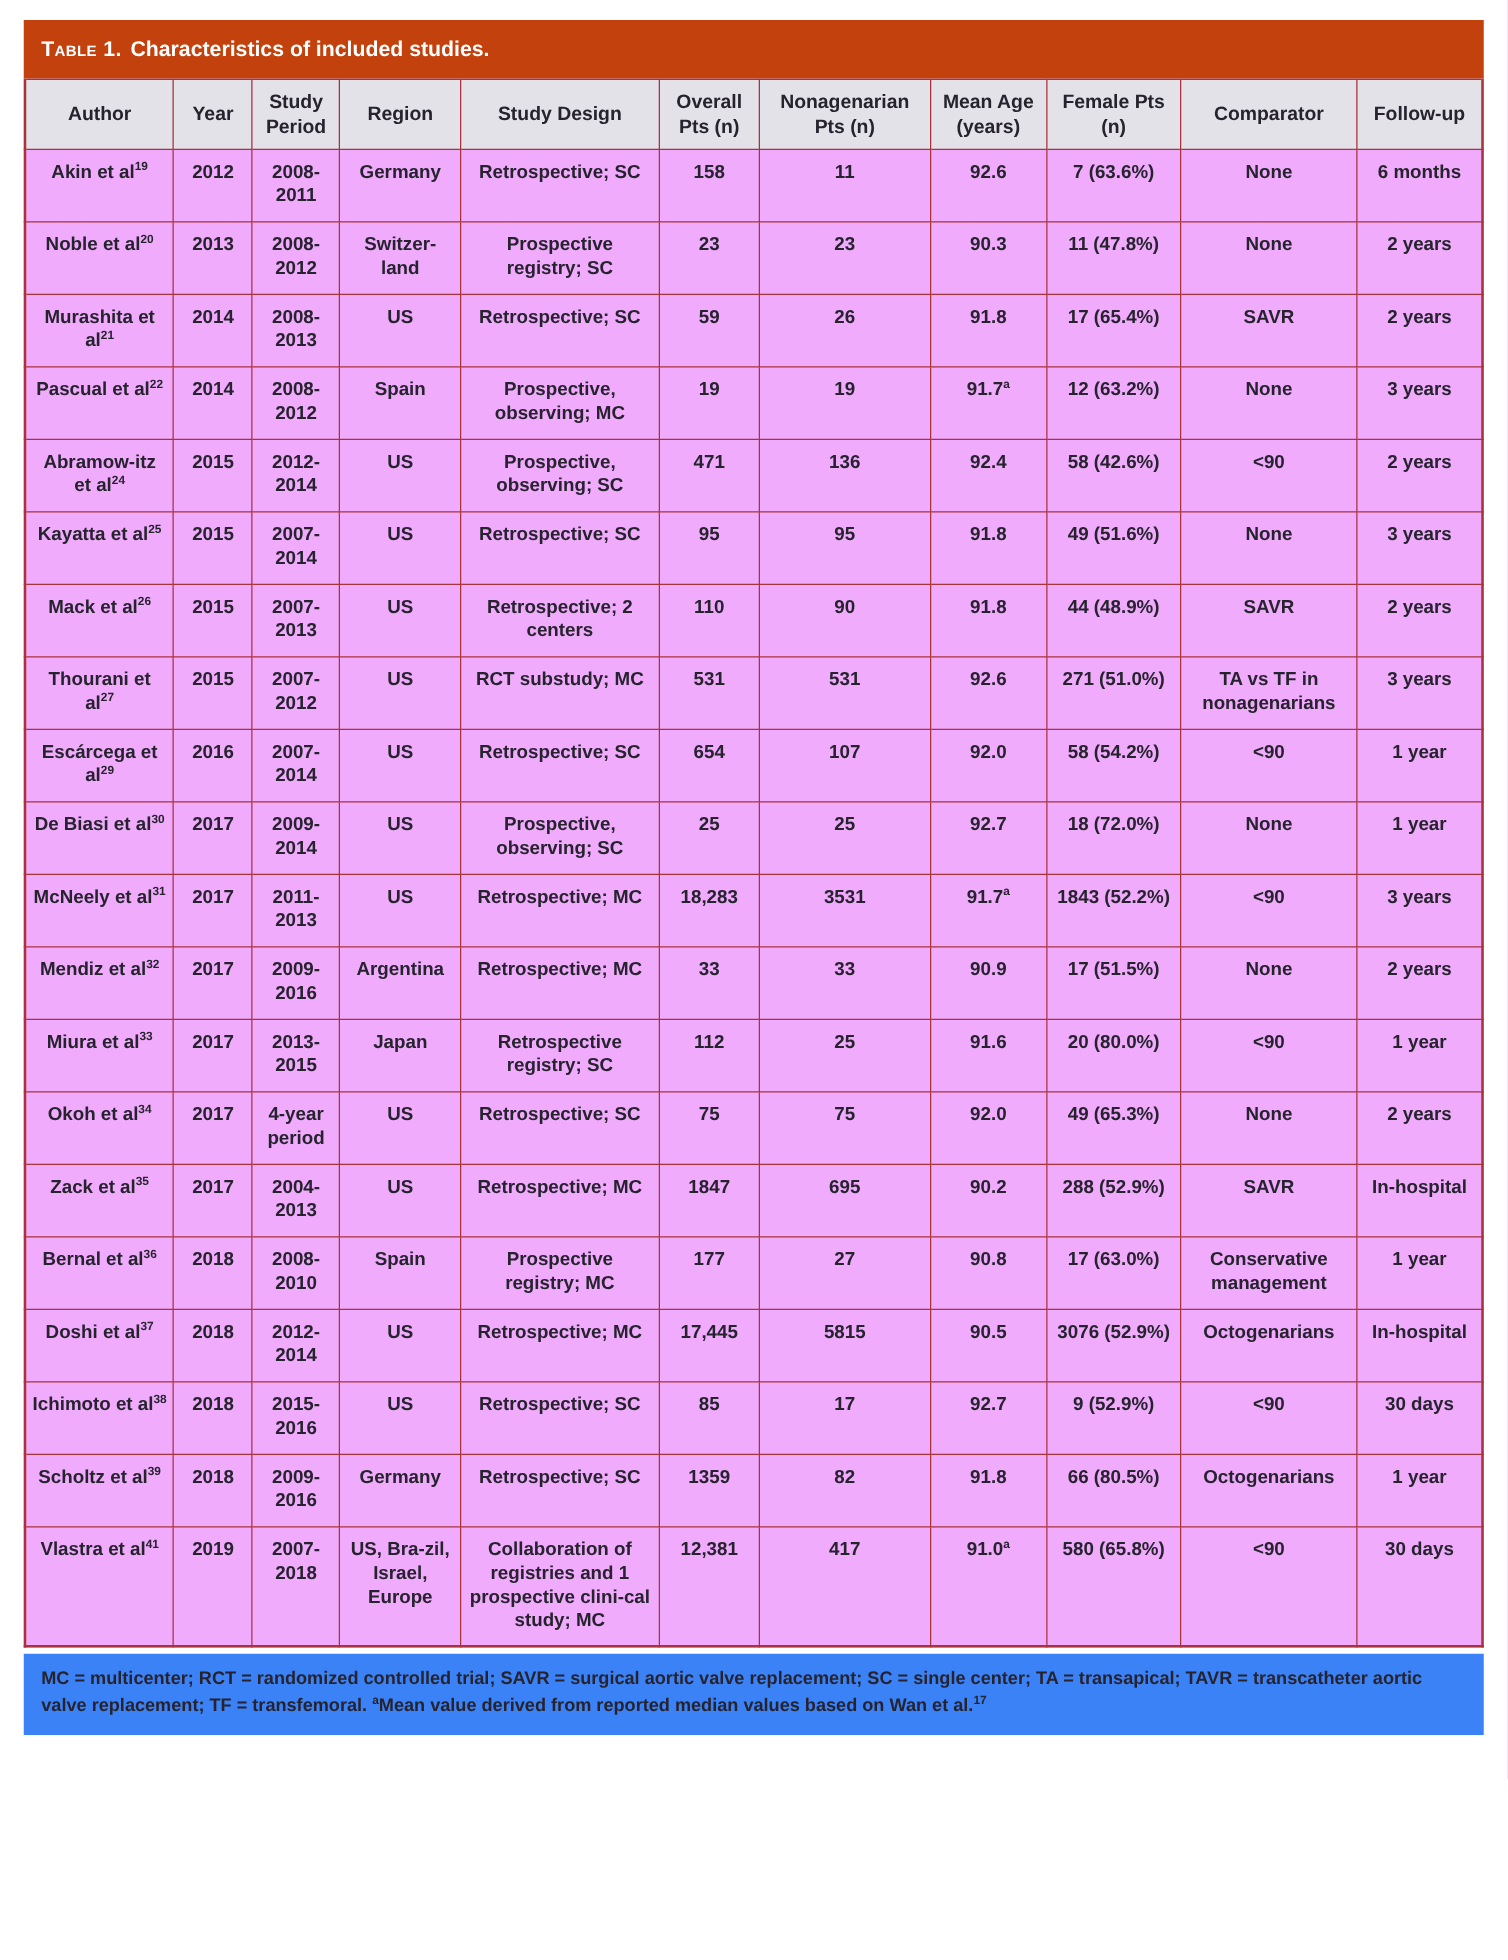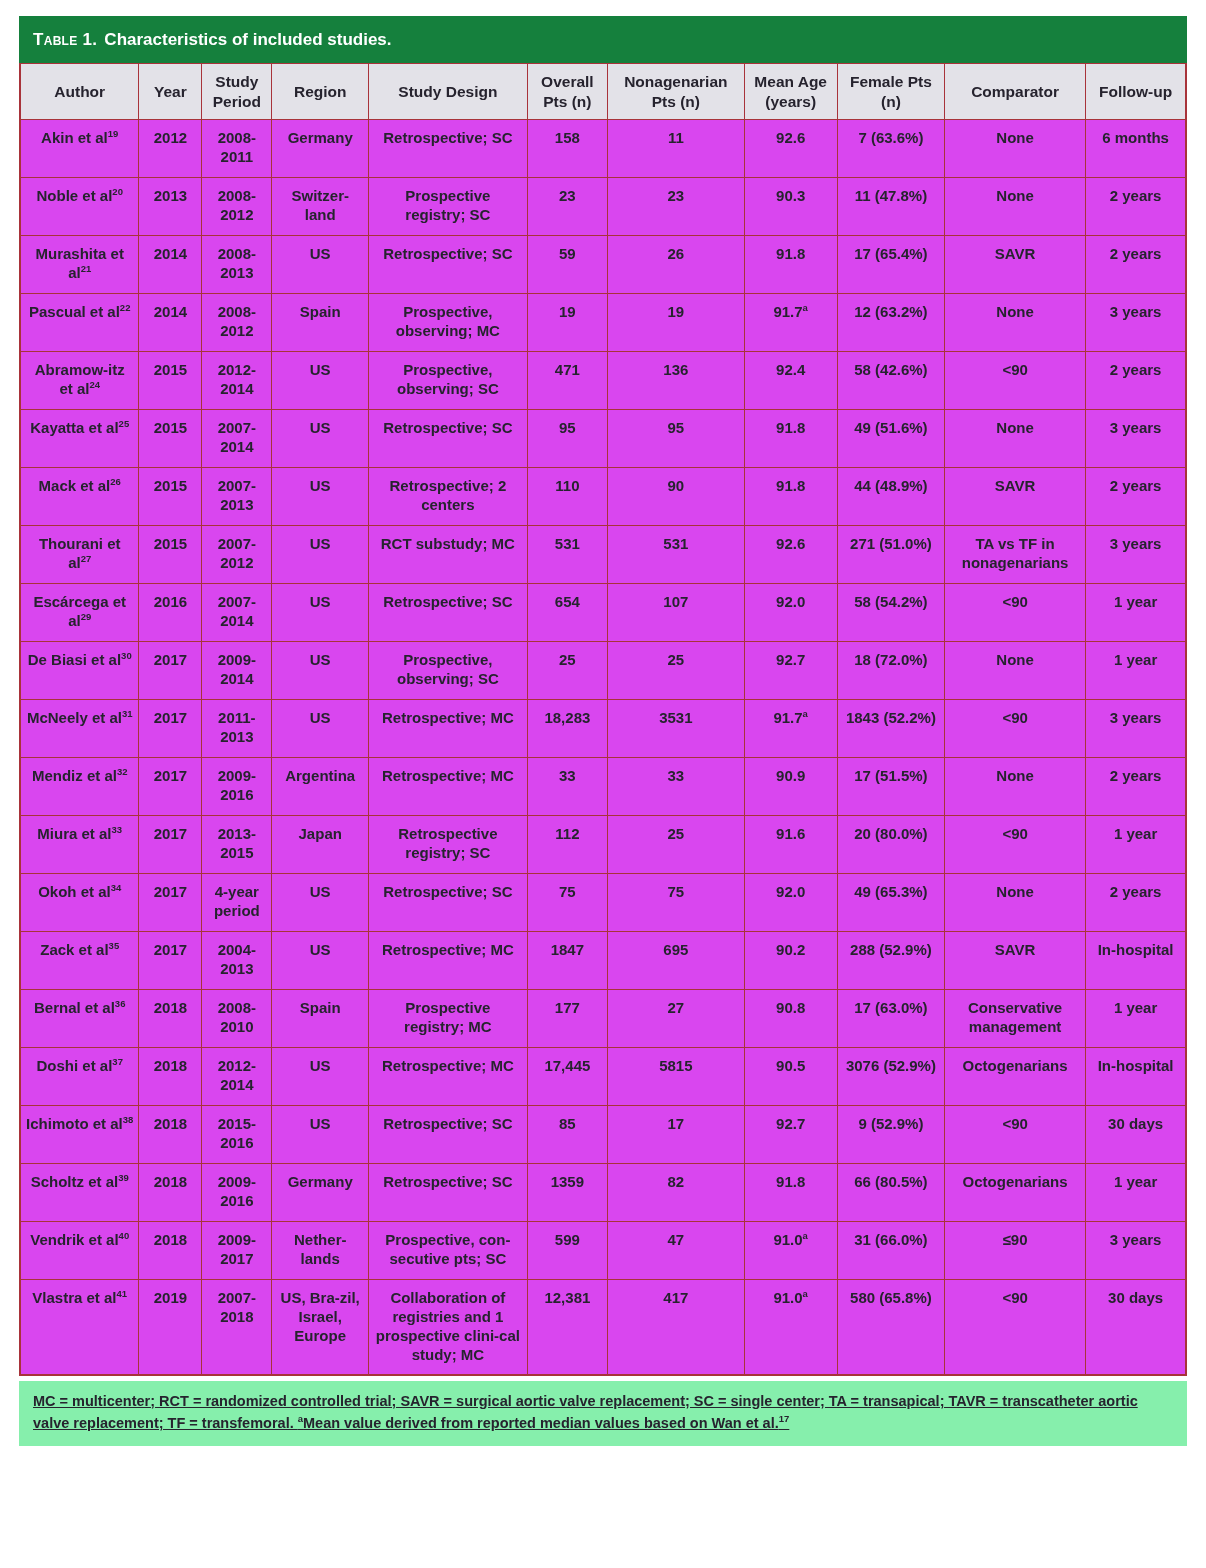--- a/index.html
+++ b/index.html
@@ -12,41 +12,41 @@
     width: 1206px;
     min-height: 1568px;
     box-sizing: border-box;
     padding: 16px 19px 14px 19px;
     background: #ffffff;
   }
   .table-card {
     width: 100%;
   }
   .title-bar {
-    background: #15803d;
+    background: #c2410c;
     color: #ffffff;
     height: 47px;
     display: flex;
     align-items: center;
     padding: 0 14px;
     box-sizing: border-box;
     font-size: 17px;
     font-weight: 700;
     text-align: right;
   }
   .title-prefix {
     font-variant: small-caps;
     letter-spacing: 0.3px;
     margin-right: 7px;
     white-space: nowrap;
   }
   table.studies {
     width: 100%;
     border-collapse: collapse;
-    background: #d946ef;
+    background: #f0abfc;
     border: 2px solid #a8333a;
     border-top: none;
     table-layout: fixed;
   }
   table.studies th, table.studies td {
     border: 1px solid #a8333a;
     color: #26232e;
     line-height: 1.27;
     overflow-wrap: break-word;
   }
@@ -86,27 +86,26 @@
   col.c-region       { width: 8.3%;  }
   col.c-design       { width: 13.6%; }
   col.c-overall      { width: 6.9%;  }
   col.c-nonagenarian { width: 11.7%; }
   col.c-meanage      { width: 8.0%;  }
   col.c-female       { width: 9.2%;  }
   col.c-comparator   { width: 12.1%; }
   col.c-followup     { width: 8.6%;  }
   .footnote {
     margin-top: 5px;
-    background: #86efac;
+    background: #3b82f6;
     color: #26232e;
     font-size: 14.5px;
     font-weight: 600;
     line-height: 1.55;
     padding: 9px 14px 12px 14px;
-    text-decoration: underline;
   }
 </style>
 </head>
 <body>
 
 <div class="page">
   <div class="table-card">
 
     <div class="title-bar">
       <span class="title-prefix">Table 1.</span>
@@ -384,33 +383,20 @@
             <td>Germany</td>
             <td>Retrospective; SC</td>
             <td>1359</td>
             <td>82</td>
             <td>91.8</td>
             <td>66 (80.5%)</td>
             <td>Octogenarians</td>
             <td>1 year</td>
           </tr>
           <tr>
-            <td class="cell-author">Vendrik et al<sup>40</sup></td>
-            <td>2018</td>
-            <td>2009-2017</td>
-            <td>Nether-lands</td>
-            <td>Prospective, con-secutive pts; SC</td>
-            <td>599</td>
-            <td>47</td>
-            <td>91.0<sup>a</sup></td>
-            <td>31 (66.0%)</td>
-            <td>≤90</td>
-            <td>3 years</td>
-          </tr>
-          <tr>
             <td class="cell-author">Vlastra et al<sup>41</sup></td>
             <td>2019</td>
             <td>2007-2018</td>
             <td>US, Bra-zil, Israel, Europe</td>
             <td>Collaboration of registries and 1 prospective clini-cal study; MC</td>
             <td>12,381</td>
             <td>417</td>
             <td>91.0<sup>a</sup></td>
             <td>580 (65.8%)</td>
             <td>&lt;90</td>

